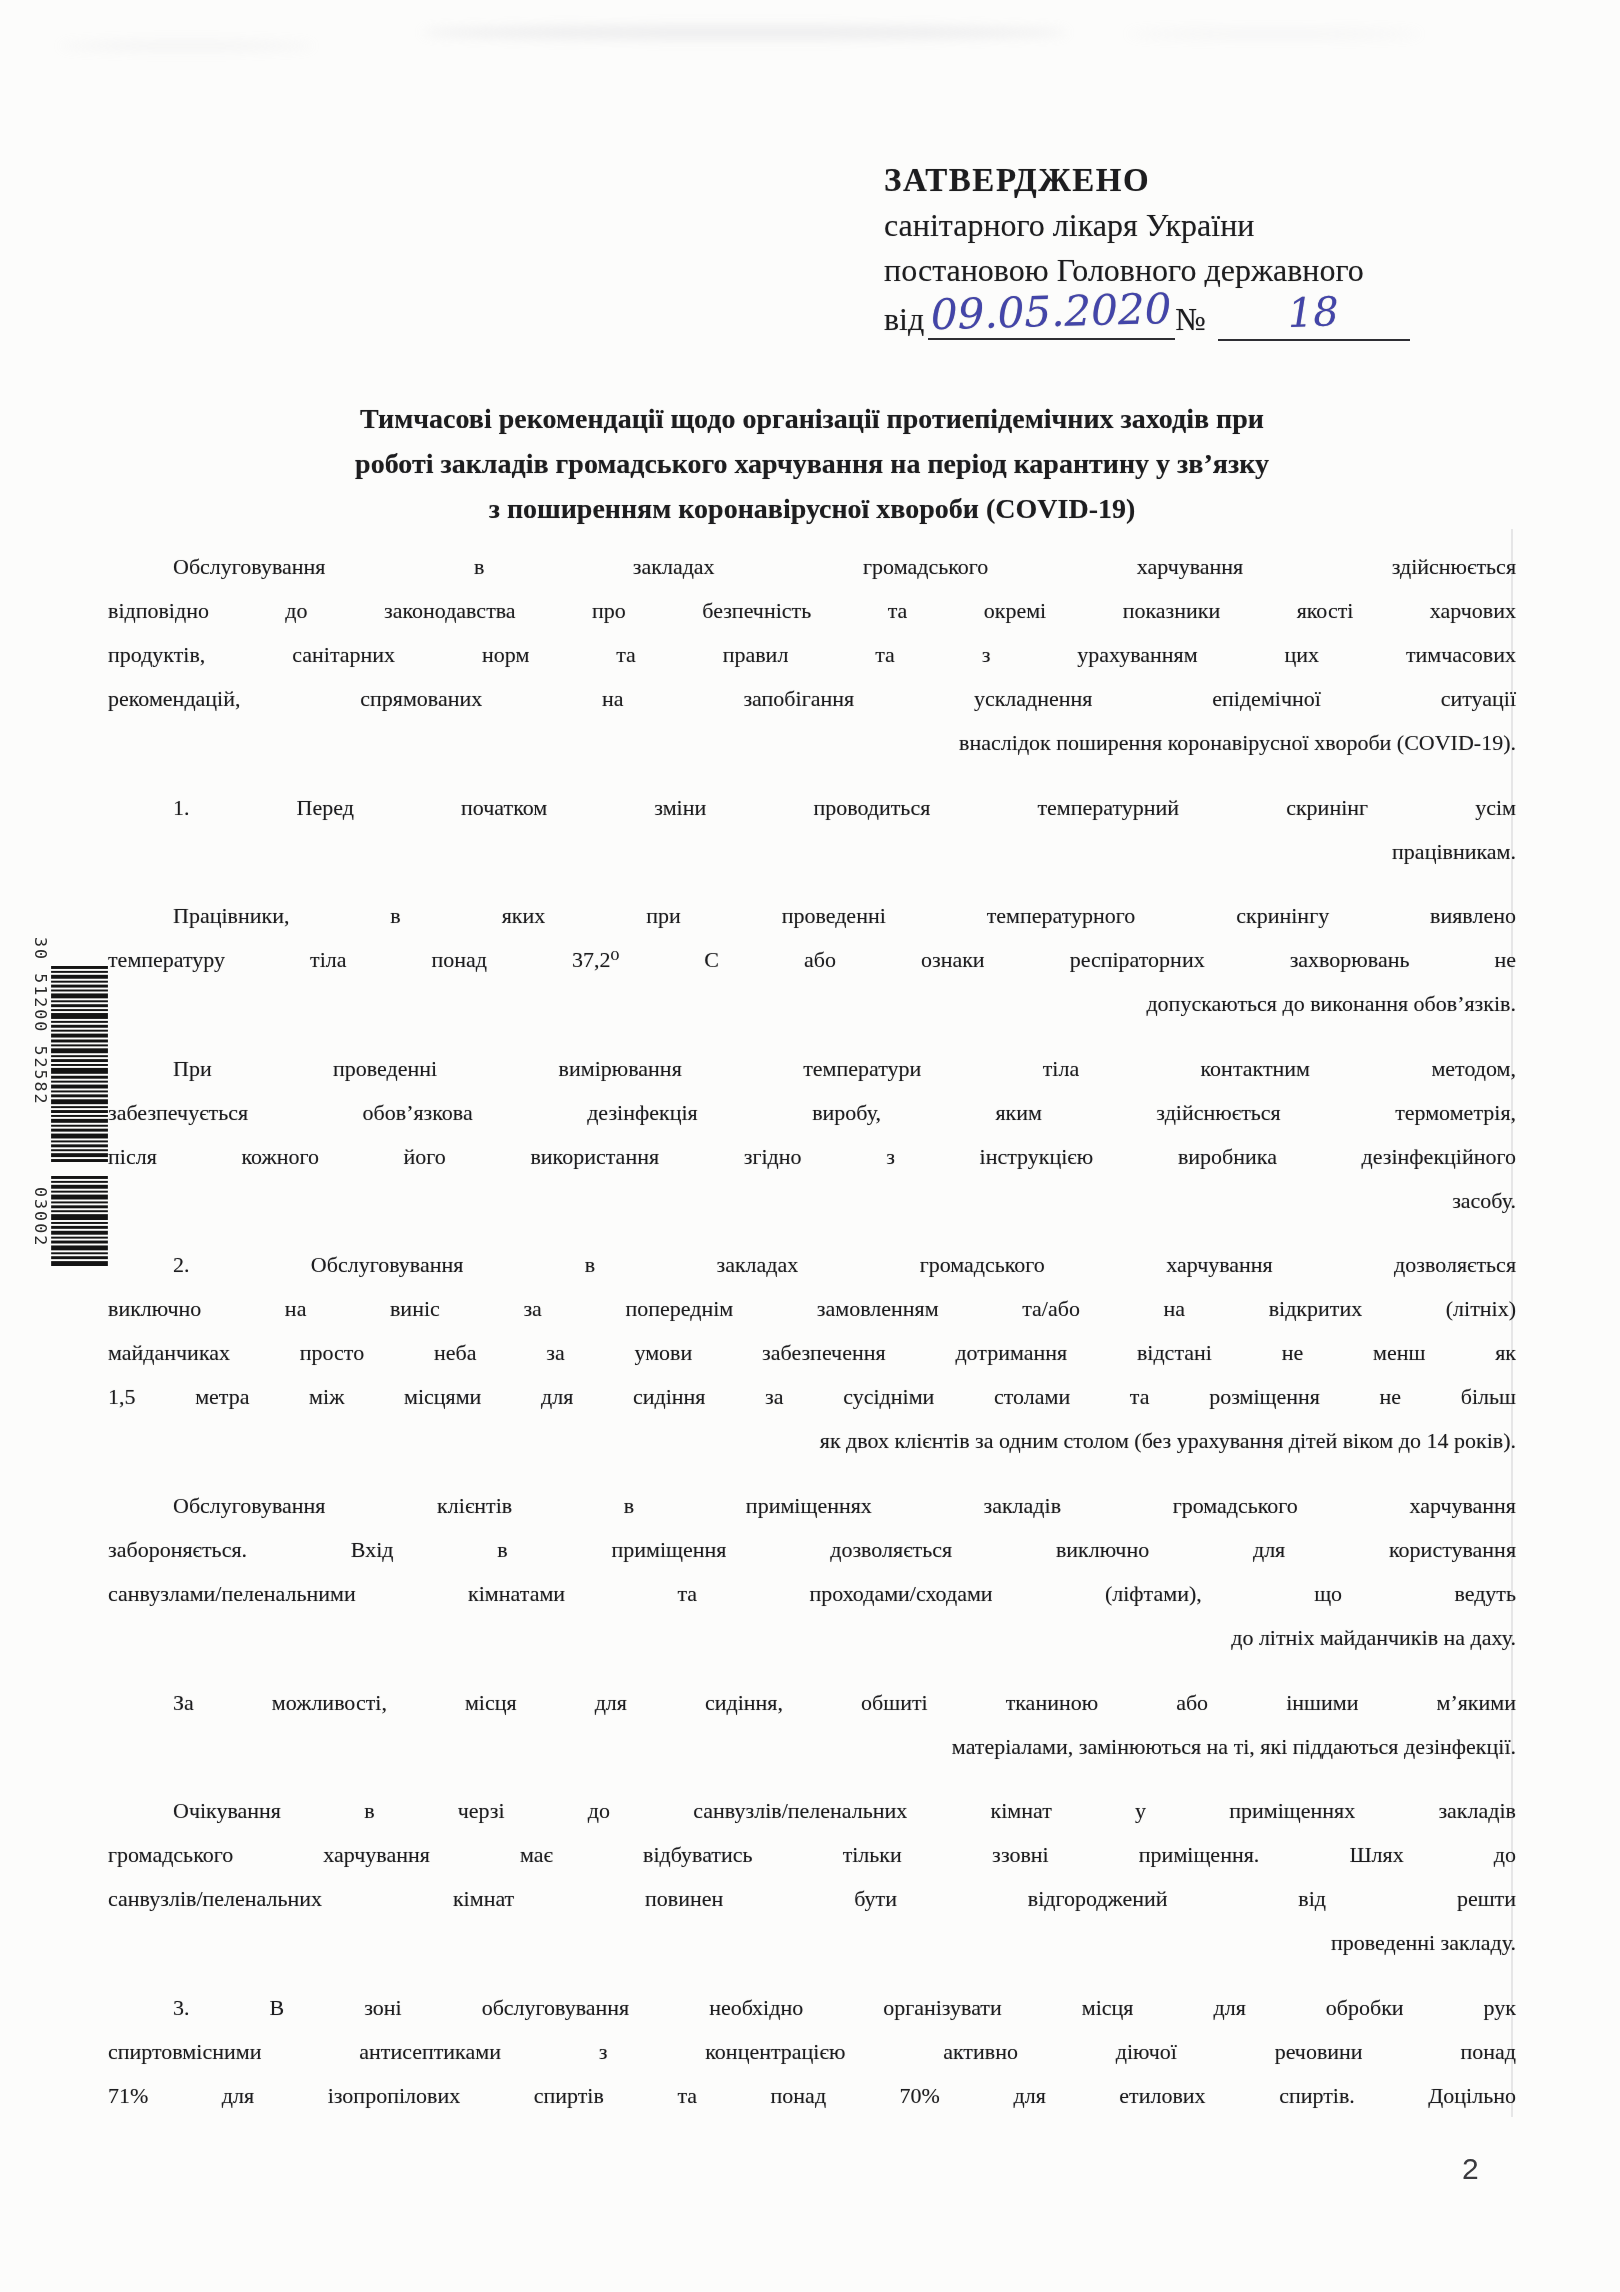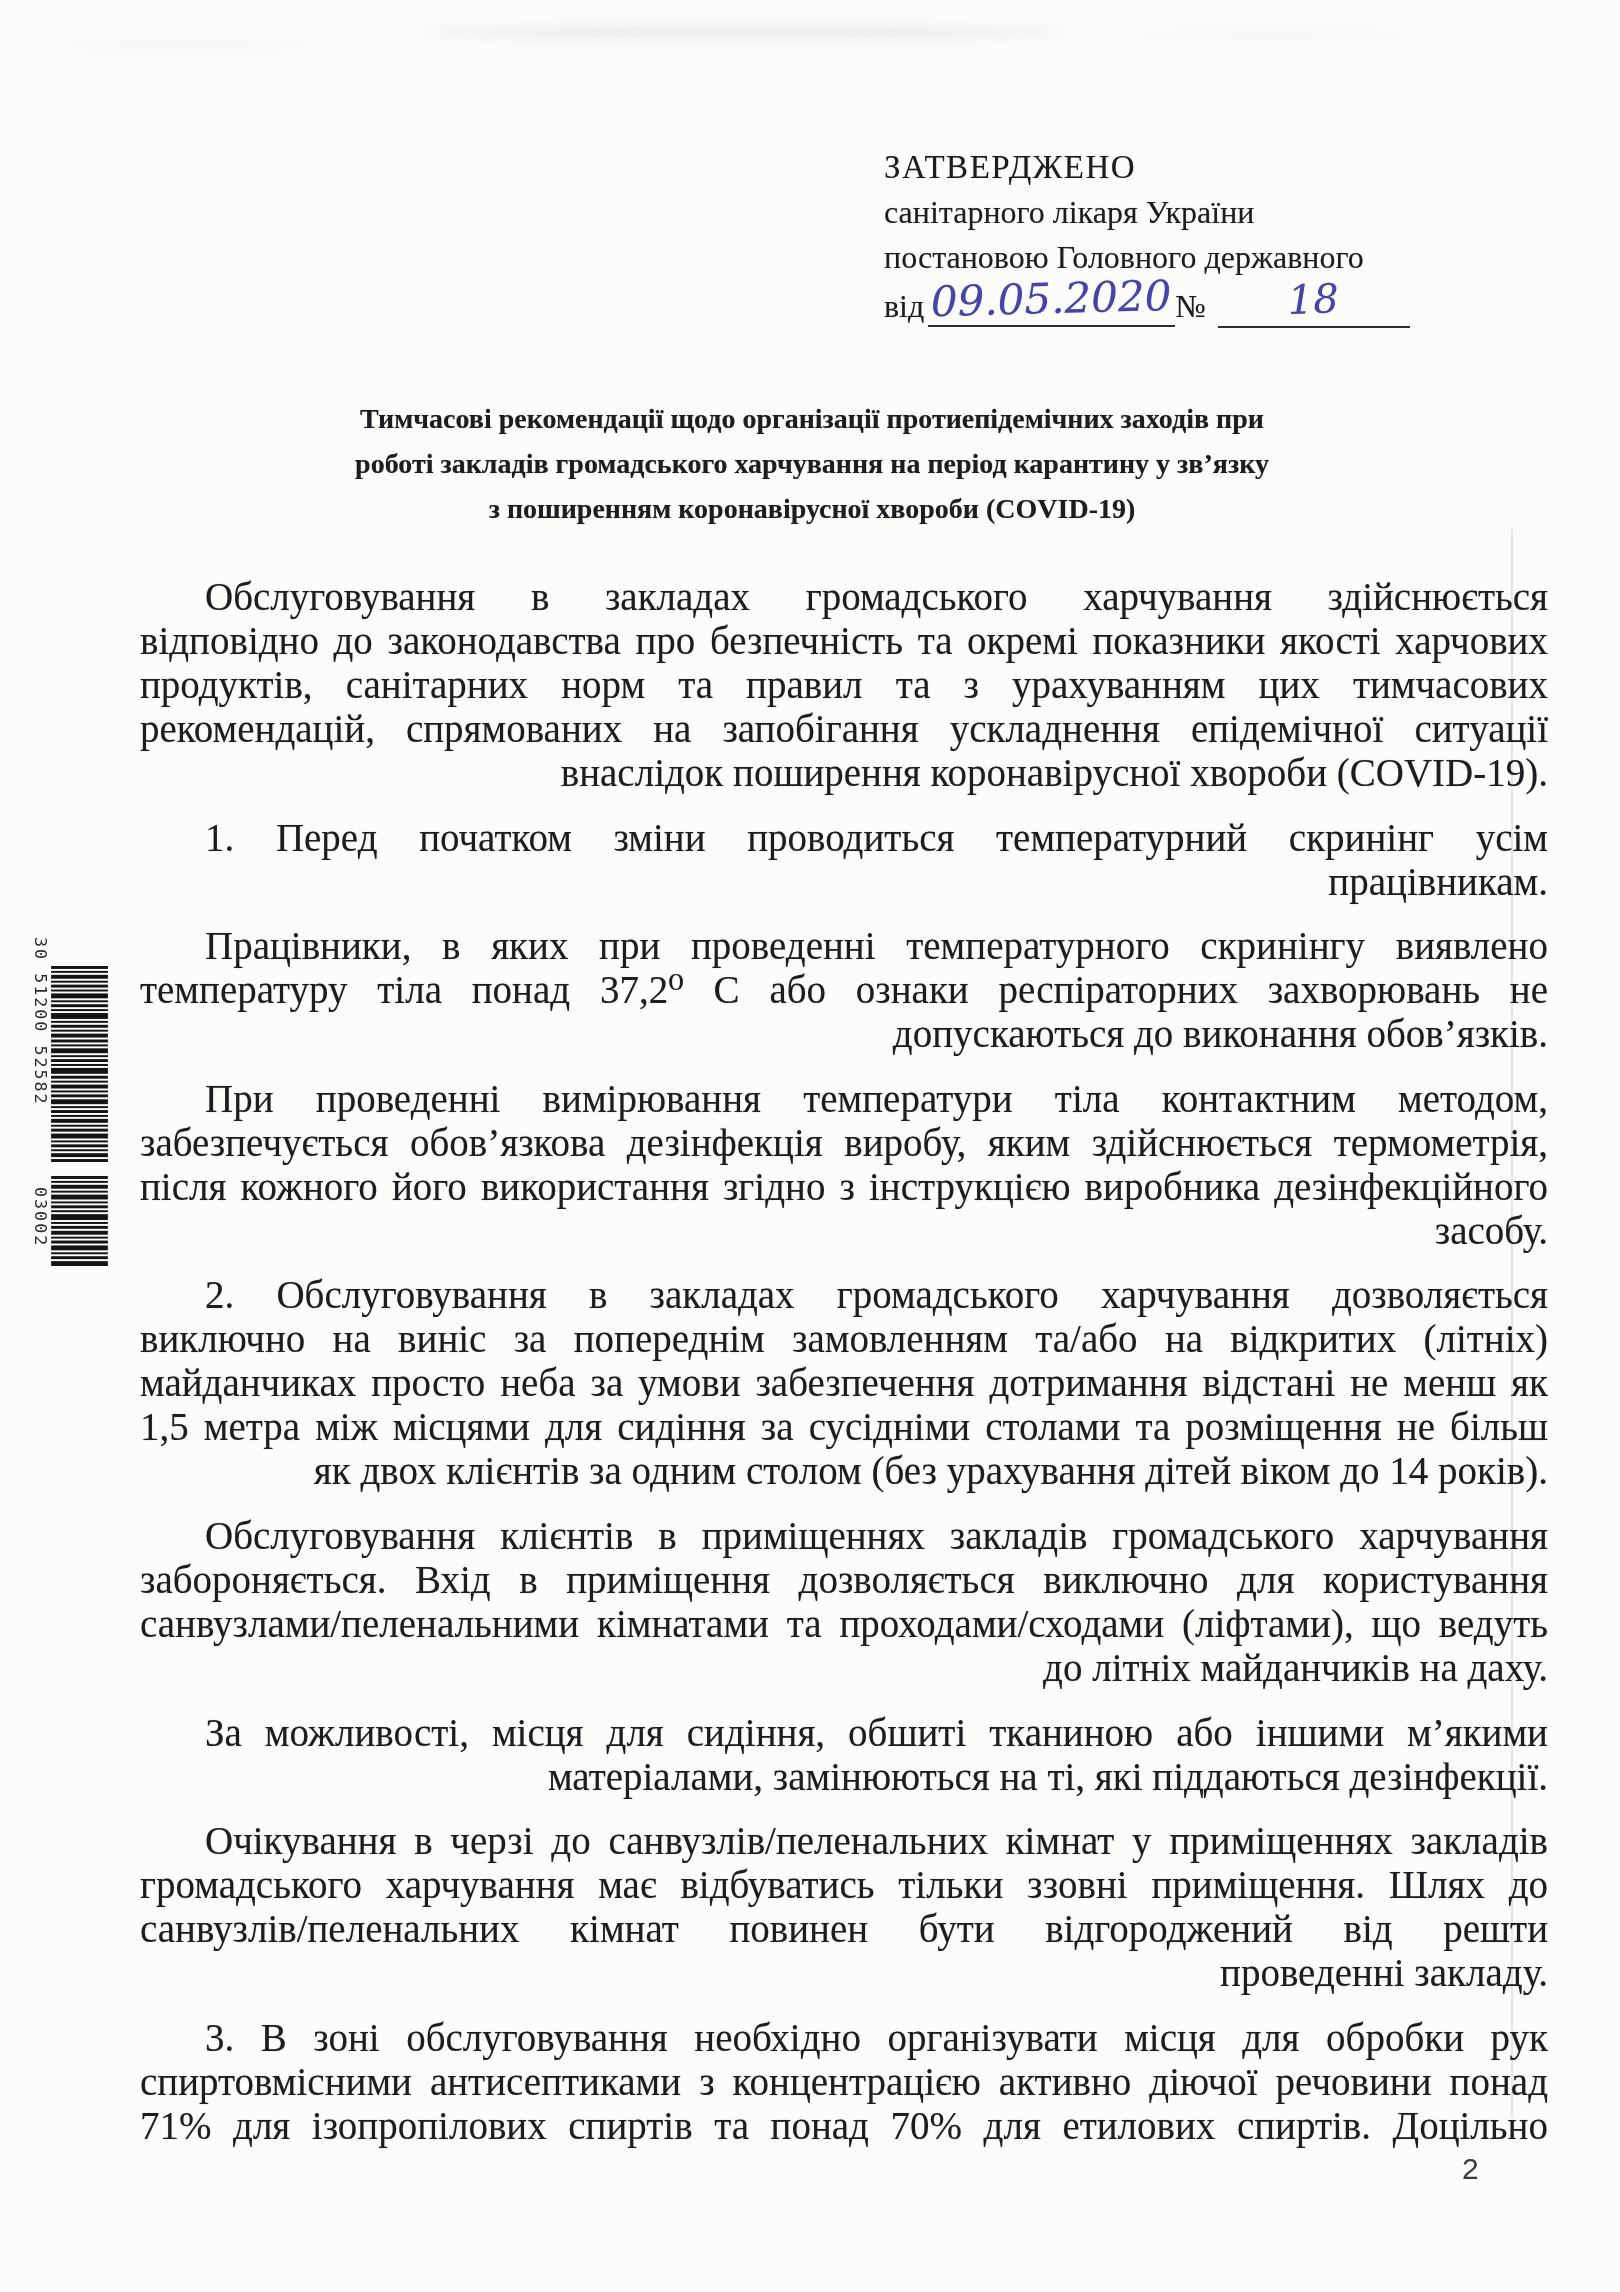--- a/index.html
+++ b/index.html
@@ -32,21 +32,21 @@
     background: #9a9aa0; opacity: .22;
   }
 
   
   .approval {
     position: absolute;
     left: 884px; top: 145px;
     font-size: 32px; line-height: 45px;
     white-space: nowrap;
   }
-  .approval .stamp { font-weight: normal; letter-spacing: 1.5px; font-size: 33px; }
+  .approval .stamp { font-weight: bold; letter-spacing: 1.5px; font-size: 33px; margin-top: 13px; }
   .date-line { white-space: nowrap; }
   .u {
     display: inline-block;
     border-bottom: 2px solid #2e2e33;
     text-align: center;
     vertical-align: baseline;
   }
   .date-u { width: 247px; margin-left: 3.9px; height: 45px; }
   .num-u  { width: 192px; margin-left: 11.8px; height: 45px; }
   .hw {
@@ -64,22 +64,22 @@
     left: 108px; top: 396px; width: 1408px;
     font-size: 28px; font-weight: bold;
     line-height: 45px;
     text-align: center;
     white-space: pre-line;
   }
 
   
   .content {
     position: absolute;
-    left: 108px; top: 575px; width: 1408px;
-    font-size: 39px; line-height: 44px; margin-left: 32px;
+    left: 108px; top: 545px; width: 1408px;
+    font-size: 22px; line-height: 44px;
   }
   .content p { margin: 20.6px 0 0 0; }
   .content p:first-child { margin-top: 0; }
   .pjust {
     display: block;
     white-space: pre-line;
     text-align: justify;
     text-align-last: justify;
     text-indent: 65px;
   }

